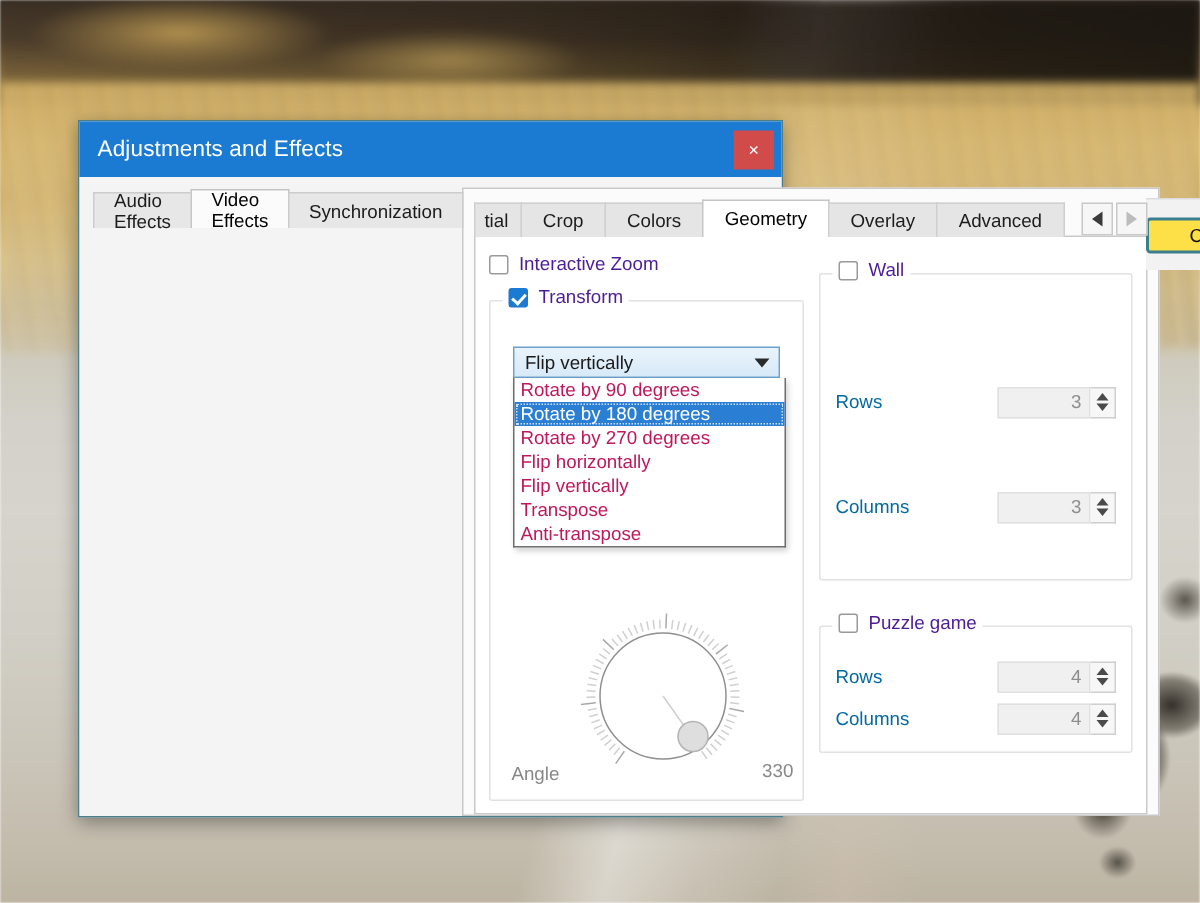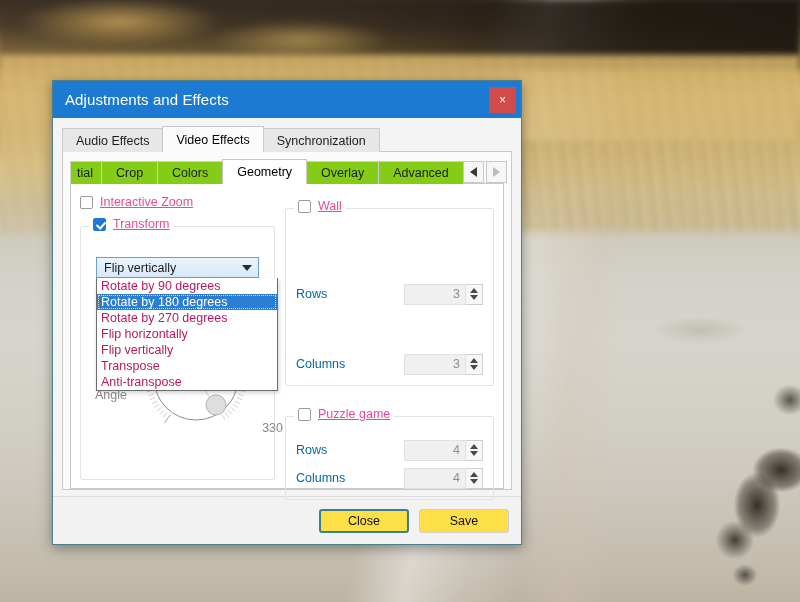--- a/index.html
+++ b/index.html
@@ -85,21 +85,21 @@
   }
   .title-text { color: #fff; font-size: 15px; letter-spacing: .1px; }
   .close-btn {
     width: 27px; height: 26px; margin-right: 5px;
     background: #d24b4b;
     color: #fff; font-size: 12px;
     display: flex; align-items: center; justify-content: center;
     cursor: pointer;
   }
   .dialog-body {
-    flex: 1; display: flex; flex-direction: column;
+    flex: 1; display: flex; flex-direction: row;
     background: #f4f4f4;
     padding: 8px 9px 0 9px;
     min-height: 0;
   }
 
   
   .tabrow { display: flex; align-items: flex-end; height: 26px; position: relative; z-index: 3; }
   .tab {
     height: 24px; padding: 0 13px;
     display: flex; align-items: center;
@@ -119,21 +119,21 @@
     margin-top: -1px; padding: 7px 7px 0 7px;
     display: flex; flex-direction: column; min-height: 0;
   }
 
   
   .subtabrow { display: flex; align-items: flex-end; height: 25px; position: relative; }
   .subtab {
     height: 23px; padding: 0 14px;
     display: flex; align-items: center;
     font-size: 12.5px; color: #1c1c1c;
-    background: #84cc16;
+    background: #e5e5e5;
     border: 1px solid #cfcfcf; border-bottom: none;
     margin-right: -1px; cursor: pointer;
     white-space: nowrap;
   }
   .subtab.first { padding: 0 8px 0 6px; }
   .subtab.active { background: #fff; height: 25px; color: #000; border-color: #c5c5c5; }
   .navarrows { margin-left: auto; display: flex; gap: 2px; padding-bottom: 1px; }
   .navbtn {
     width: 21px; height: 22px;
     border: 1px solid #c8c8c8; background: #f6f6f6;
@@ -159,21 +159,21 @@
   .cbox.checked {
     background: #1b7ad2; border-color: #1b7ad2;
     position: relative;
   }
   .cbox.checked::after {
     content: ""; position: absolute; left: 3.5px; top: 1px;
     width: 4px; height: 7px;
     border: solid #fff; border-width: 0 2px 2px 0;
     transform: rotate(42deg);
   }
-  .cblabel { font-size: 12.5px; color: #ec4899; text-decoration: underline; }
+  .cblabel { font-size: 12.5px; color: #4c1d95; }
 
   
   .group {
     border: 1px solid #e2e2e2; border-radius: 2px;
     margin-top: -10px; padding: 16px 10px 10px 10px;
     position: relative;
   }
   .group-head {
     position: absolute; left: 8px; top: -10px;
     background: #fff; padding: 0 4px;
@@ -199,21 +199,21 @@
     box-shadow: 1px 2px 4px rgba(0,0,0,.18);
   }
   .opt {
     height: 16px; display: flex; align-items: center;
     padding: 0 4px; font-size: 12.5px; color: #be185d; cursor: pointer;
     white-space: nowrap;
   }
   .opt.sel { background: #2a7fd4; color: #fff; outline: 1px dotted rgba(255,255,255,.75); outline-offset: -2px; }
 
   
-  .dialarea { flex: 1; display: flex; align-items: center; position: relative; margin-top: 4px; min-height: 0; }
+  .dialarea { flex: 1; display: flex; align-items: flex-end; position: relative; margin-top: 4px; min-height: 0; }
   .dial-label { font-size: 12.5px; color: #888; margin-top: 38px; margin-left: 4px; }
   .dial-wrap { position: relative; width: 118px; height: 118px; margin-left: 10px; margin-top: 4px; }
   .dial-val { position: absolute; right: -28px; bottom: 2px; font-size: 12.5px; color: #888; }
 
   
   .frow { display: flex; align-items: center; height: 22px; margin-top: 14px; }
   .frow .flabel { font-size: 12.5px; color: #0369a1; width: 108px; }
   .spin { display: flex; align-items: stretch; }
   .spin-input {
     width: 62px; height: 21px;

